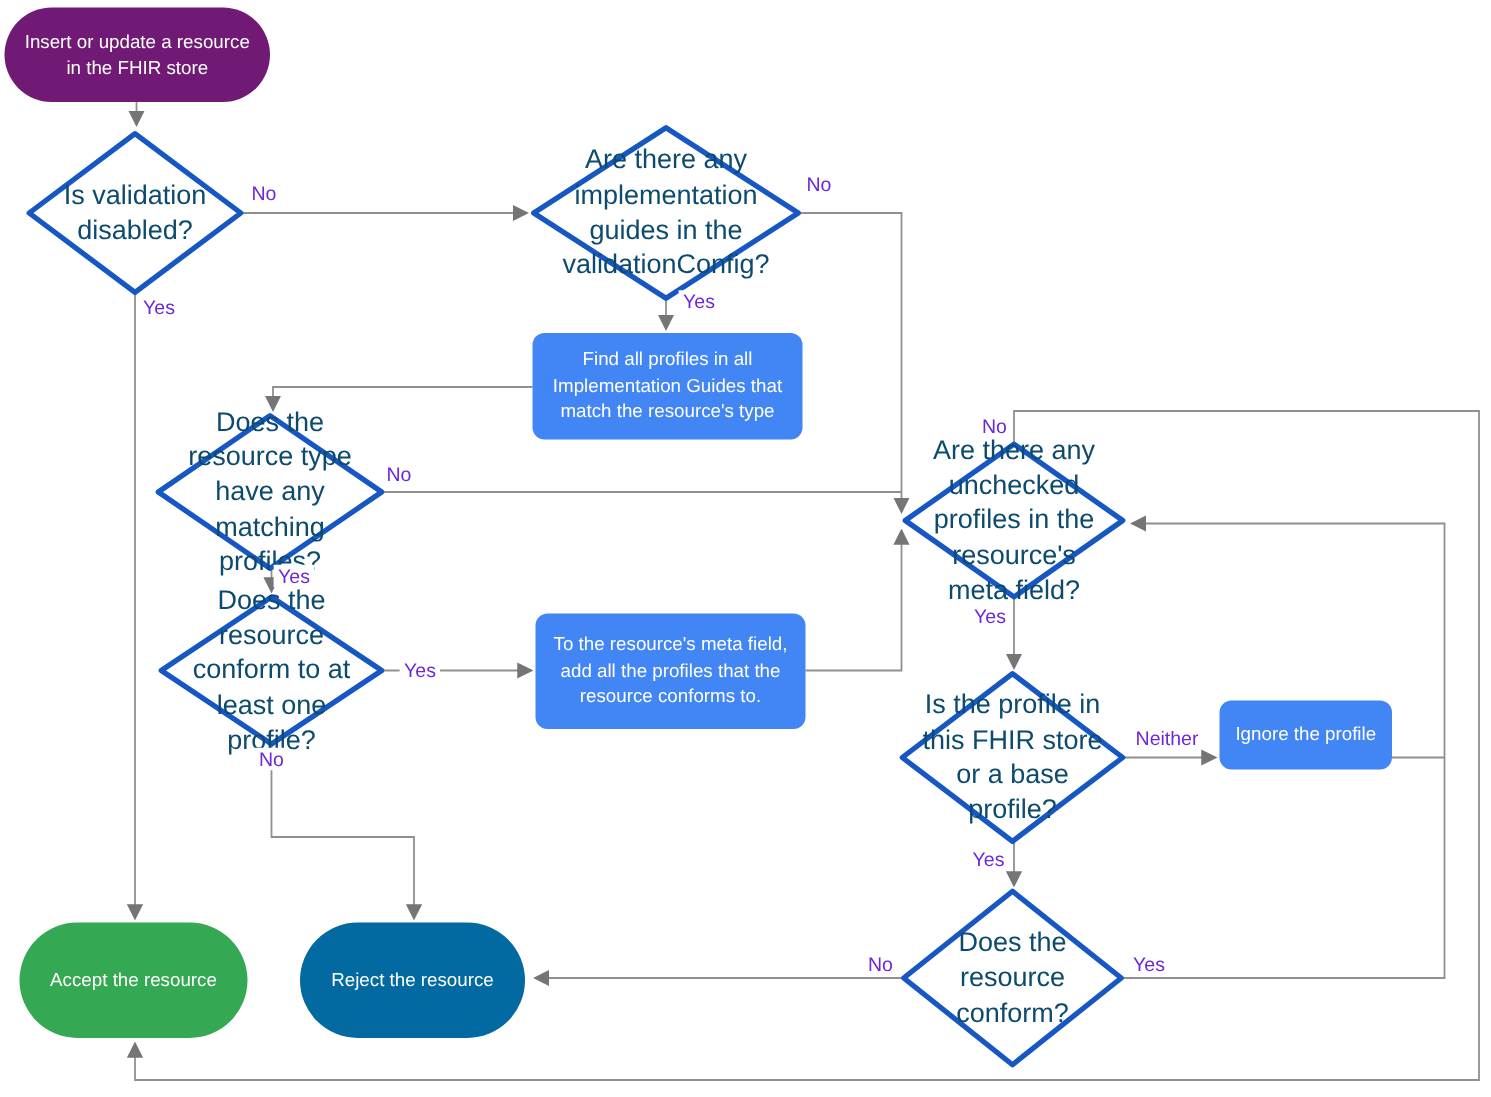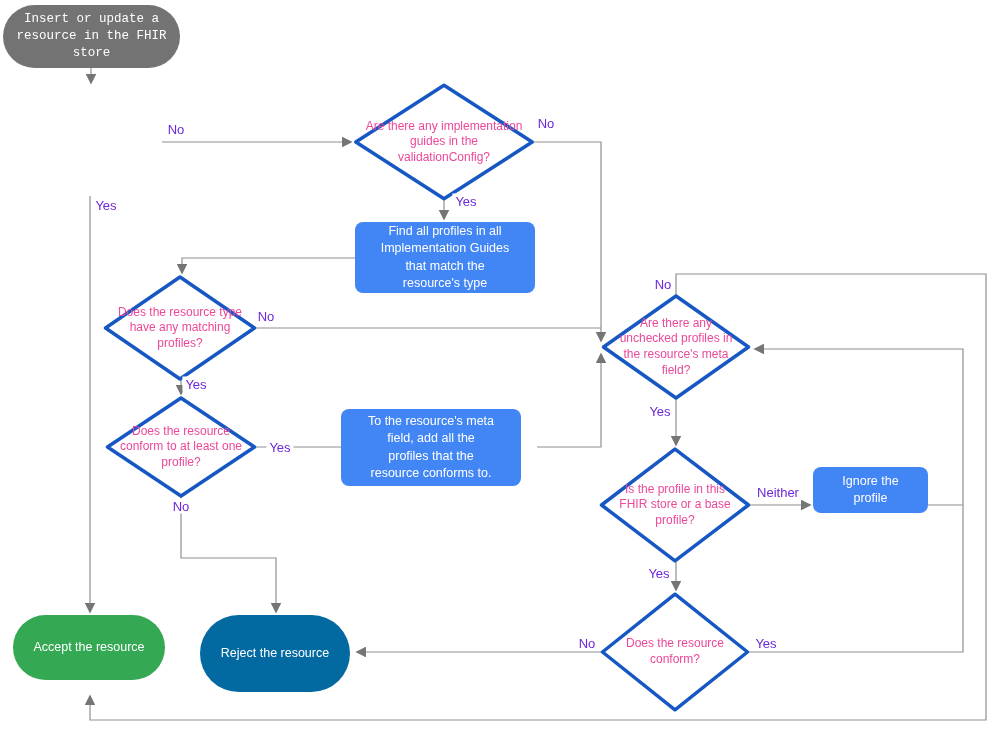--- a/index.html
+++ b/index.html
@@ -5,29 +5,29 @@
   html,body{margin:0;padding:0;background:#ffffff;}
   #canvas{
     position:relative;width:994px;height:731px;background:#ffffff;
     font-family:"Liberation Sans","DejaVu Sans",sans-serif;overflow:hidden;
   }
   #connectors{position:absolute;left:0;top:0;z-index:0;}
   #connectors polyline{fill:none;stroke:#909090;stroke-width:1.2;}
   .node{position:absolute;z-index:1;display:flex;align-items:center;justify-content:center;
     text-align:center;box-sizing:border-box;}
   .terminator{color:#ffffff;font-size:12.5px;line-height:1.35;padding:6px 10px;}
-  .start{background:#737373;border-radius:32px;font-family:Liberation Mono, monospace;}
+  .start{background:#701a75;border-radius:32px;}
   .accept{background:#34a853;border-radius:39px;}
   .reject{background:#0369a1;border-radius:39px;}
   .process{background:#4285f4;border-radius:8px;color:#ffffff;font-size:12.5px;
-    line-height:1.4;padding:8px 25px;}
+    line-height:1.4;padding:8px 10px;}
   .decision{background:transparent;}
   .decision svg{position:absolute;left:0;top:0;width:100%;height:100%;overflow:visible;}
   .decision polygon{fill:#ffffff;stroke:#1757c4;stroke-width:3.5;stroke-linejoin:round;}
-  .dtext{position:relative;z-index:1;color:#ec4899;font-size:12px;line-height:1.3;}
+  .dtext{position:relative;z-index:1;color:#0c4a6e;font-size:18px;line-height:1.3;}
   .edge-label{position:absolute;z-index:2;transform:translate(-50%,-50%);
     color:#6d28d9;font-size:13px;background:#ffffff;padding:0 3px;white-space:nowrap;}
 </style>
 </head>
 <body>
 
 <div id="canvas">
 
   <svg id="connectors" width="994" height="731">
     <defs>
@@ -52,20 +52,26 @@
     <polyline points="928,505 963,505"></polyline>
     <polyline points="676,562 676,590" marker-end="url(#arrow)"></polyline>
     <polyline points="601,652 357,652" marker-end="url(#arrow)"></polyline>
     <polyline points="749,652 963,652 963,349 755,349" marker-end="url(#arrow)"></polyline>
   </svg>
 
   <div class="node terminator start" style="left:3px;top:5px;width:177px;height:63px;">
     <span>Insert or update a resource in the FHIR store</span>
   </div>
 
+  <div class="node decision" style="left:18px;top:88px;width:144px;height:108px;">
+    <svg viewBox="0 0 100 100" preserveAspectRatio="none">
+      <polygon points="50,1 99,50 50,99 1,50" vector-effect="non-scaling-stroke"></polygon>
+    </svg>
+    <div class="dtext" style="max-width:132px;">Is validation disabled?</div>
+  </div>
 
   <div class="node decision" style="left:354px;top:84px;width:180px;height:116px;">
     <svg viewBox="0 0 100 100" preserveAspectRatio="none">
       <polygon points="50,1 99,50 50,99 1,50" vector-effect="non-scaling-stroke"></polygon>
     </svg>
     <div class="dtext" style="max-width:162px;">Are there any implementation guides in the validationConfig?</div>
   </div>
 
   <div class="node process" style="left:355px;top:222px;width:180px;height:71px;">
     <span>Find all profiles in all Implementation Guides that match the resource's type</span>
@@ -78,21 +84,21 @@
     <div class="dtext" style="max-width:134px;">Does the resource type have any matching profiles?</div>
   </div>
 
   <div class="node decision" style="left:106px;top:397px;width:150px;height:100px;">
     <svg viewBox="0 0 100 100" preserveAspectRatio="none">
       <polygon points="50,1 99,50 50,99 1,50" vector-effect="non-scaling-stroke"></polygon>
     </svg>
     <div class="dtext" style="max-width:132px;">Does the resource conform to at least one profile?</div>
   </div>
 
-  <div class="node process" style="left:341px;top:409px;width:180px;height:77px;align-items:center;">
+  <div class="node process" style="left:357px;top:409px;width:180px;height:77px;align-items:center;">
     <span>To the resource's meta field, add all the profiles that the resource conforms to.</span>
   </div>
 
   <div class="node decision" style="left:602px;top:295px;width:148px;height:104px;">
     <svg viewBox="0 0 100 100" preserveAspectRatio="none">
       <polygon points="50,1 99,50 50,99 1,50" vector-effect="non-scaling-stroke"></polygon>
     </svg>
     <div class="dtext" style="max-width:124px;">Are there any unchecked profiles in the resource's meta field?</div>
   </div>
 
@@ -107,21 +113,21 @@
     <span>Ignore the profile</span>
   </div>
 
   <div class="node decision" style="left:601px;top:593px;width:148px;height:118px;">
     <svg viewBox="0 0 100 100" preserveAspectRatio="none">
       <polygon points="50,1 99,50 50,99 1,50" vector-effect="non-scaling-stroke"></polygon>
     </svg>
     <div class="dtext" style="max-width:112px;">Does the resource conform?</div>
   </div>
 
-  <div class="node terminator accept" style="left:13px;top:615px;width:152px;height:65px;">
+  <div class="node terminator accept" style="left:13px;top:615px;width:152px;height:77px;">
     <span>Accept the resource</span>
   </div>
 
   <div class="node terminator reject" style="left:200px;top:615px;width:150px;height:77px;">
     <span>Reject the resource</span>
   </div>
 
   <div class="edge-label" style="left:176px;top:129px;">No</div>
   <div class="edge-label" style="left:106px;top:205px;">Yes</div>
   <div class="edge-label" style="left:546px;top:123px;">No</div>

